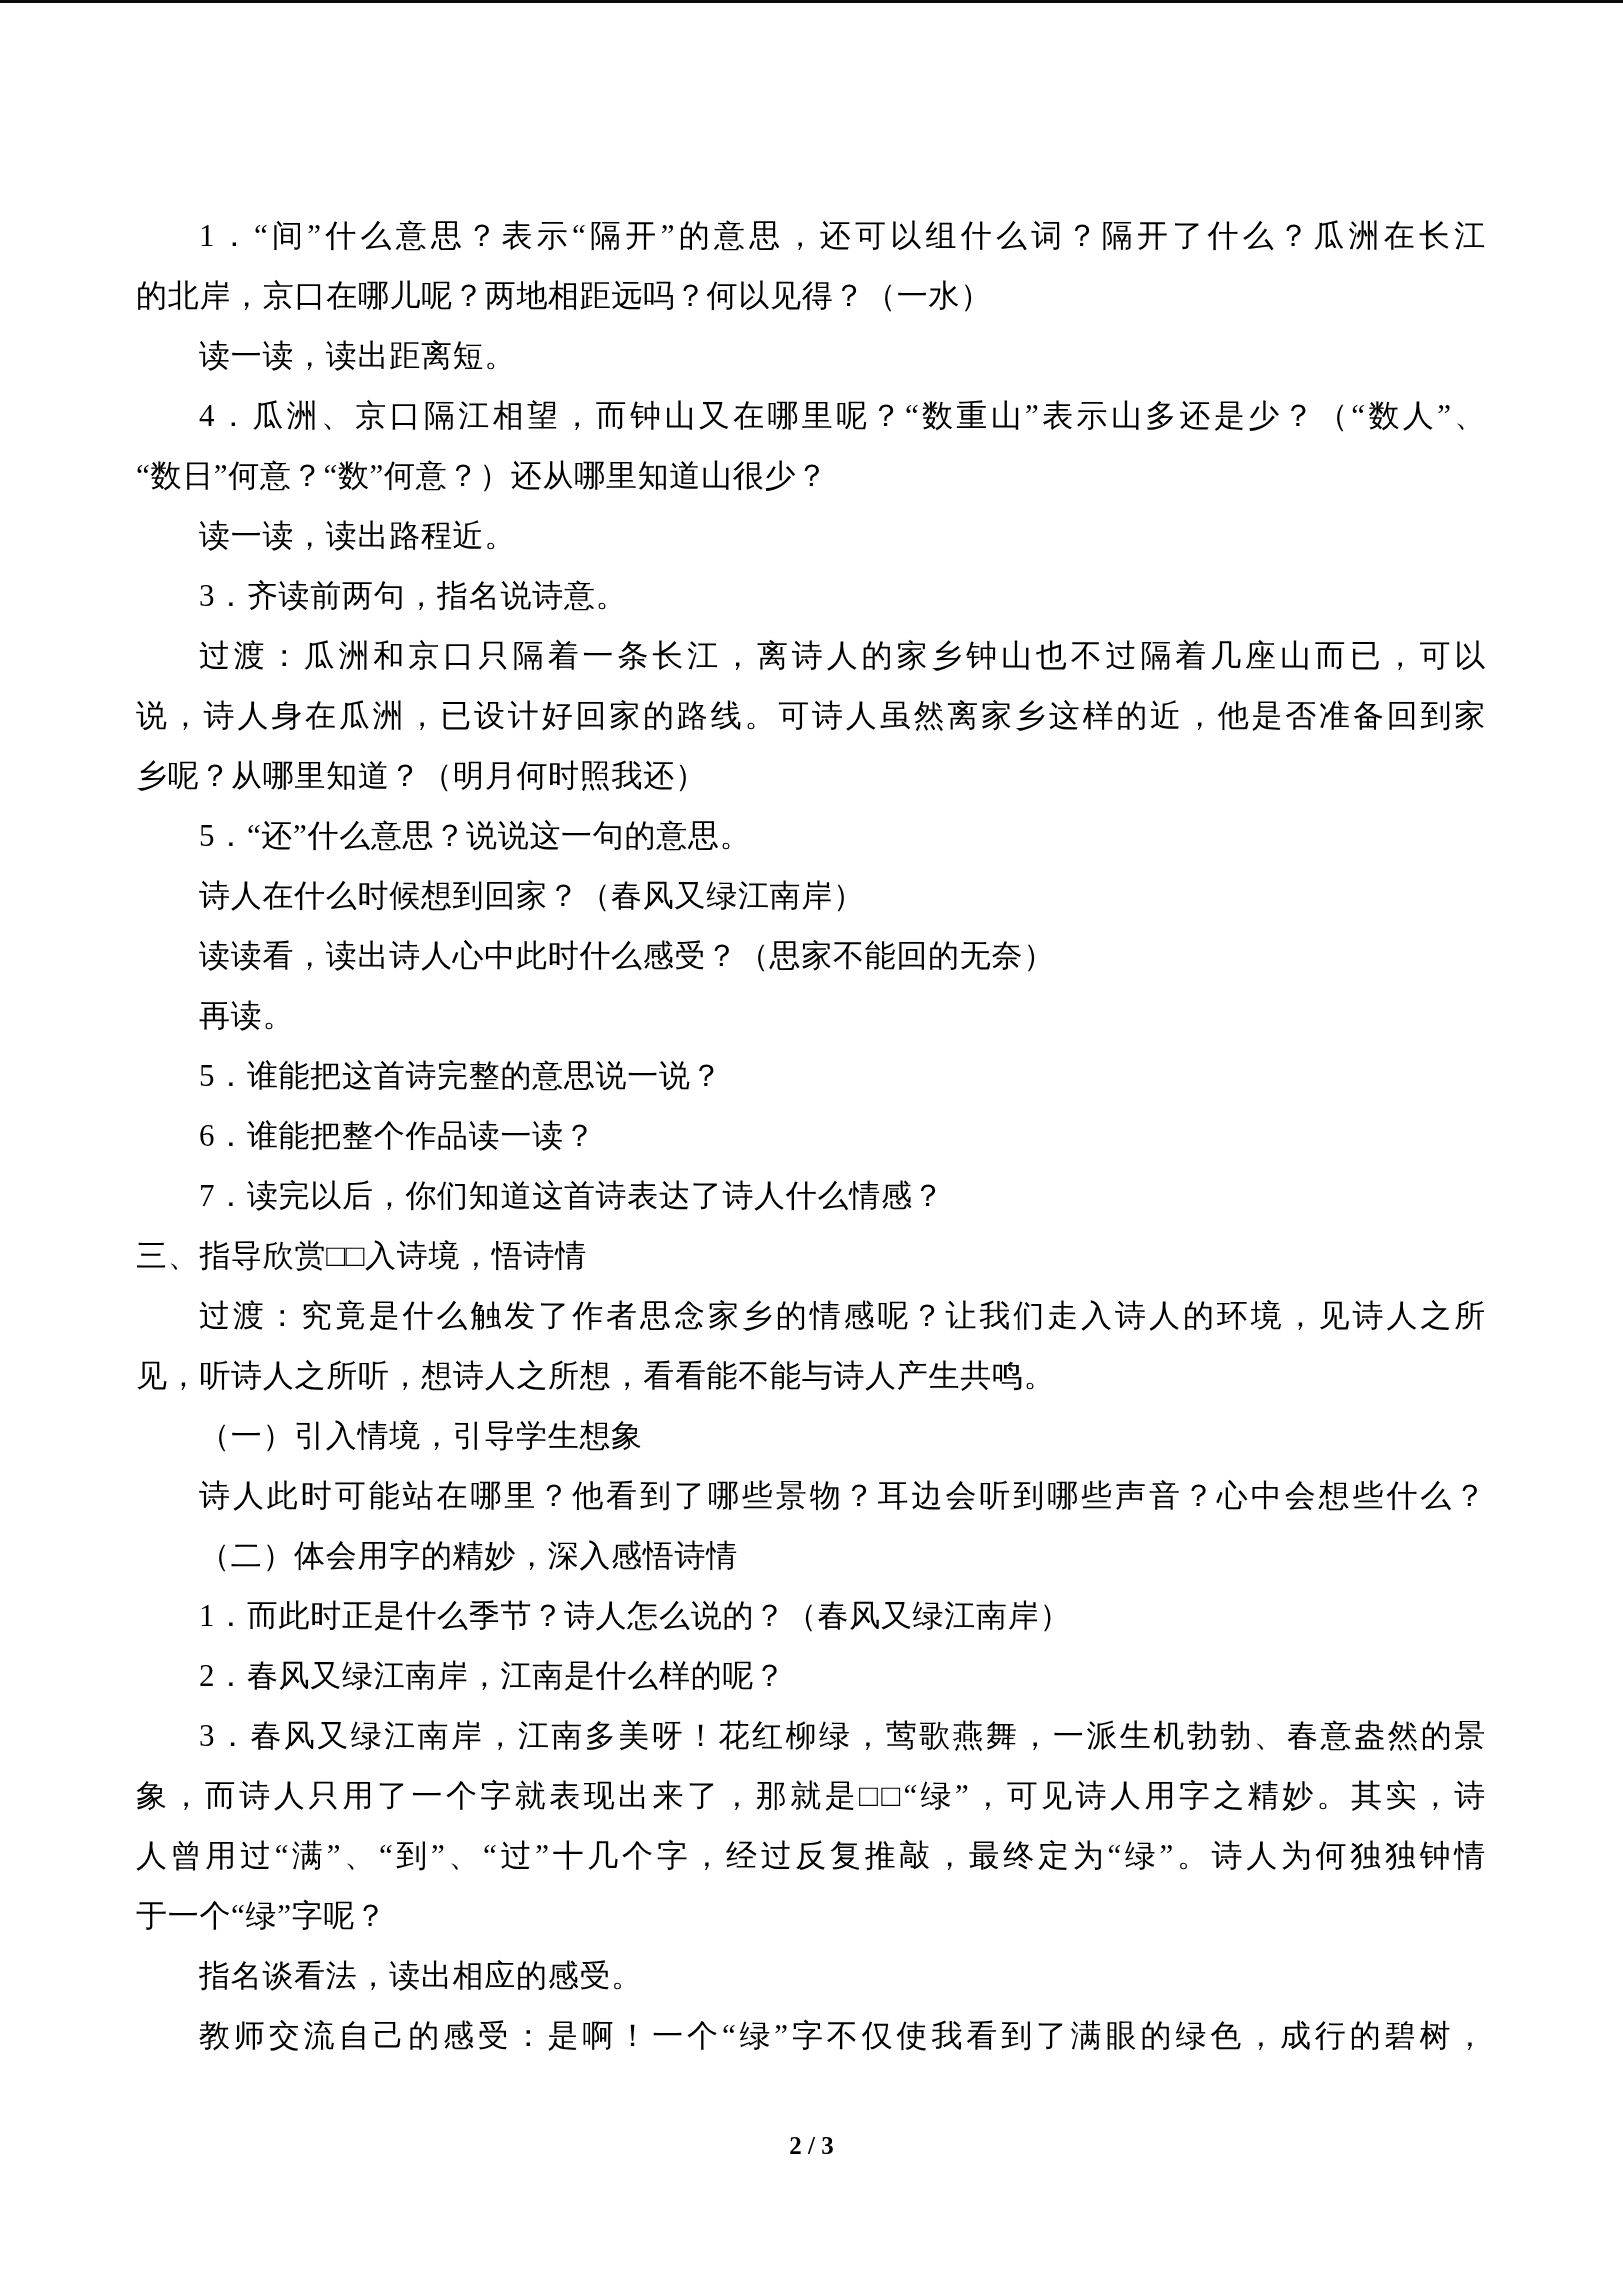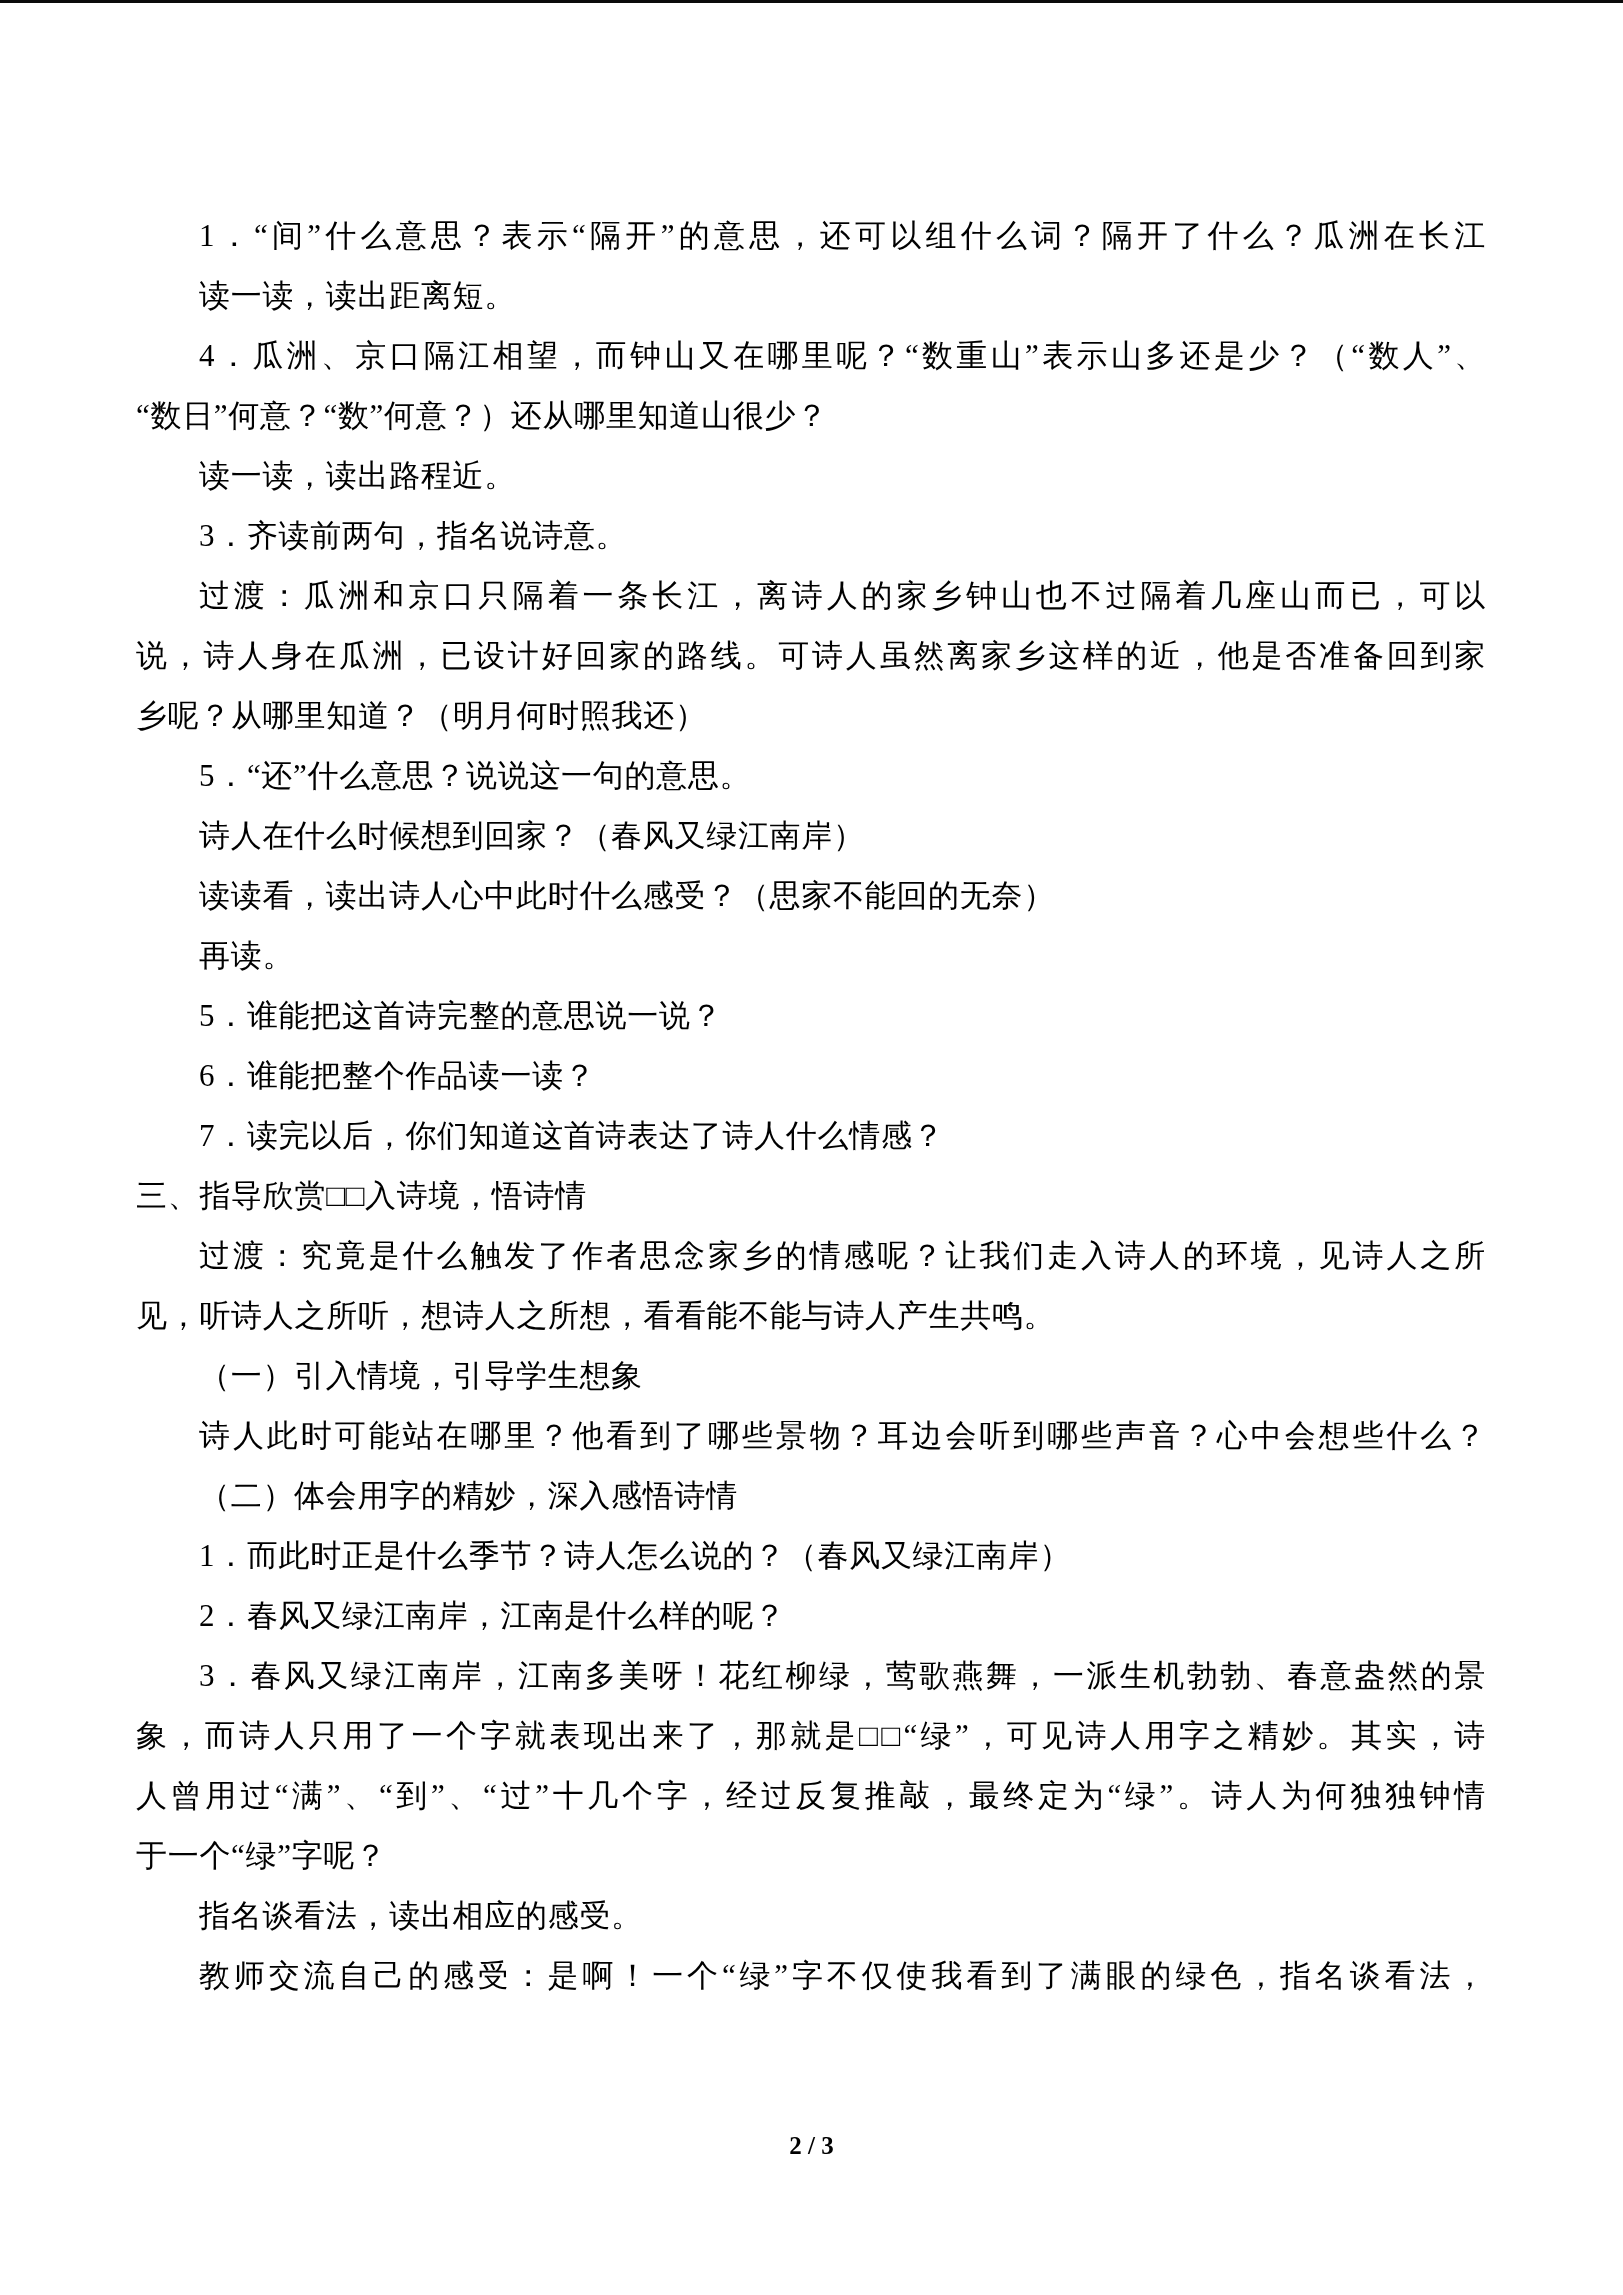--- a/index.html
+++ b/index.html
@@ -60,20 +60,21 @@
   }
 </style>
 </head>
 <body>
 
 <div class="page">
   <div class="top-border"></div>
 
   <div class="content">
     <div class="line indent fill">1．“间”什么意思？表示“隔开”的意思，还可以组什么词？隔开了什么？瓜洲在长江</div>
+    <div class="line">的北岸，京口在哪儿呢？两地相距远吗？何以见得？（一水）</div>
     <div class="line indent">读一读，读出距离短。</div>
     <div class="line indent fill">4．瓜洲、京口隔江相望，而钟山又在哪里呢？“数重山”表示山多还是少？（“数人”、</div>
     <div class="line">“数日”何意？“数”何意？）还从哪里知道山很少？</div>
     <div class="line indent">读一读，读出路程近。</div>
     <div class="line indent">3．齐读前两句，指名说诗意。</div>
     <div class="line indent fill">过渡：瓜洲和京口只隔着一条长江，离诗人的家乡钟山也不过隔着几座山而已，可以</div>
     <div class="line fill">说，诗人身在瓜洲，已设计好回家的路线。可诗人虽然离家乡这样的近，他是否准备回到家</div>
     <div class="line">乡呢？从哪里知道？（明月何时照我还）</div>
     <div class="line indent">5．“还”什么意思？说说这一句的意思。</div>
     <div class="line indent">诗人在什么时候想到回家？（春风又绿江南岸）</div>
@@ -88,18 +89,18 @@
     <div class="line indent">（一）引入情境，引导学生想象</div>
     <div class="line indent fill">诗人此时可能站在哪里？他看到了哪些景物？耳边会听到哪些声音？心中会想些什么？</div>
     <div class="line indent">（二）体会用字的精妙，深入感悟诗情</div>
     <div class="line indent">1．而此时正是什么季节？诗人怎么说的？（春风又绿江南岸）</div>
     <div class="line indent">2．春风又绿江南岸，江南是什么样的呢？</div>
     <div class="line indent fill">3．春风又绿江南岸，江南多美呀！花红柳绿，莺歌燕舞，一派生机勃勃、春意盎然的景</div>
     <div class="line fill">象，而诗人只用了一个字就表现出来了，那就是□□“绿”，可见诗人用字之精妙。其实，诗</div>
     <div class="line fill">人曾用过“满”、“到”、“过”十几个字，经过反复推敲，最终定为“绿”。诗人为何独独钟情</div>
     <div class="line">于一个“绿”字呢？</div>
     <div class="line indent">指名谈看法，读出相应的感受。</div>
-    <div class="line indent fill">教师交流自己的感受：是啊！一个“绿”字不仅使我看到了满眼的绿色，指名谈看法，</div>
+    <div class="line indent fill">教师交流自己的感受：是啊！一个“绿”字不仅使我看到了满眼的绿色，成行的碧树，</div>
   </div>
 
   <div class="footer">2 / 3</div>
 </div>
 
 
 </body></html>

